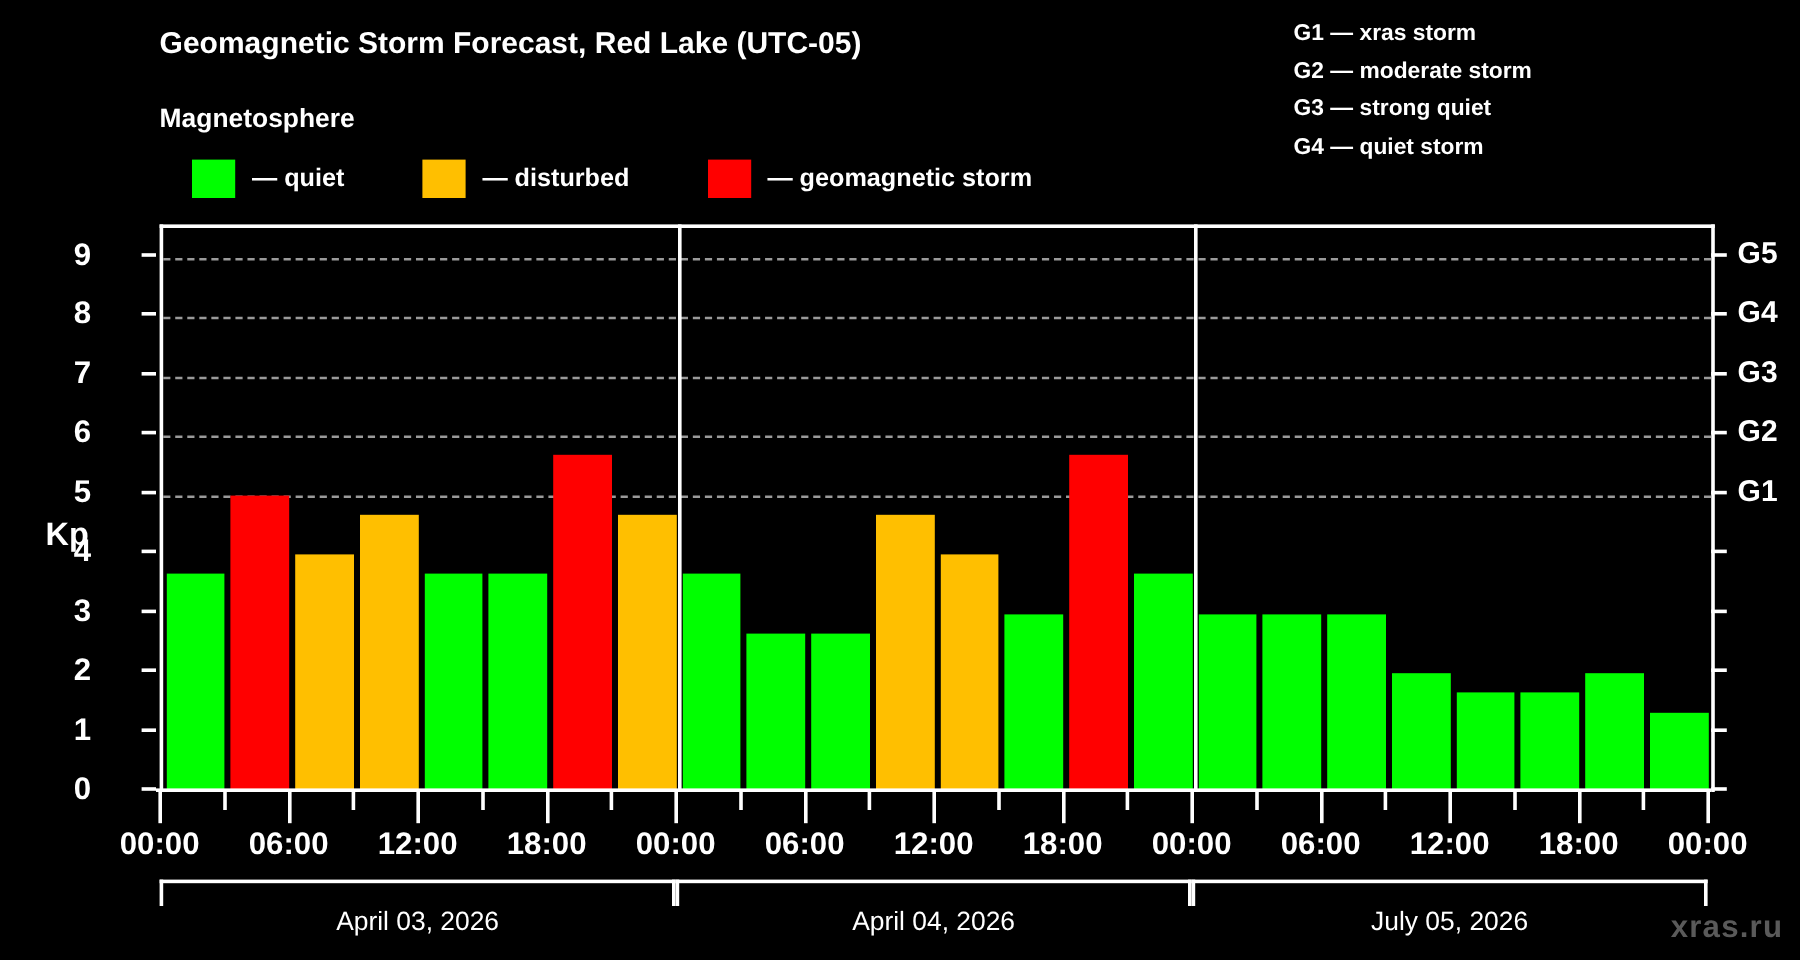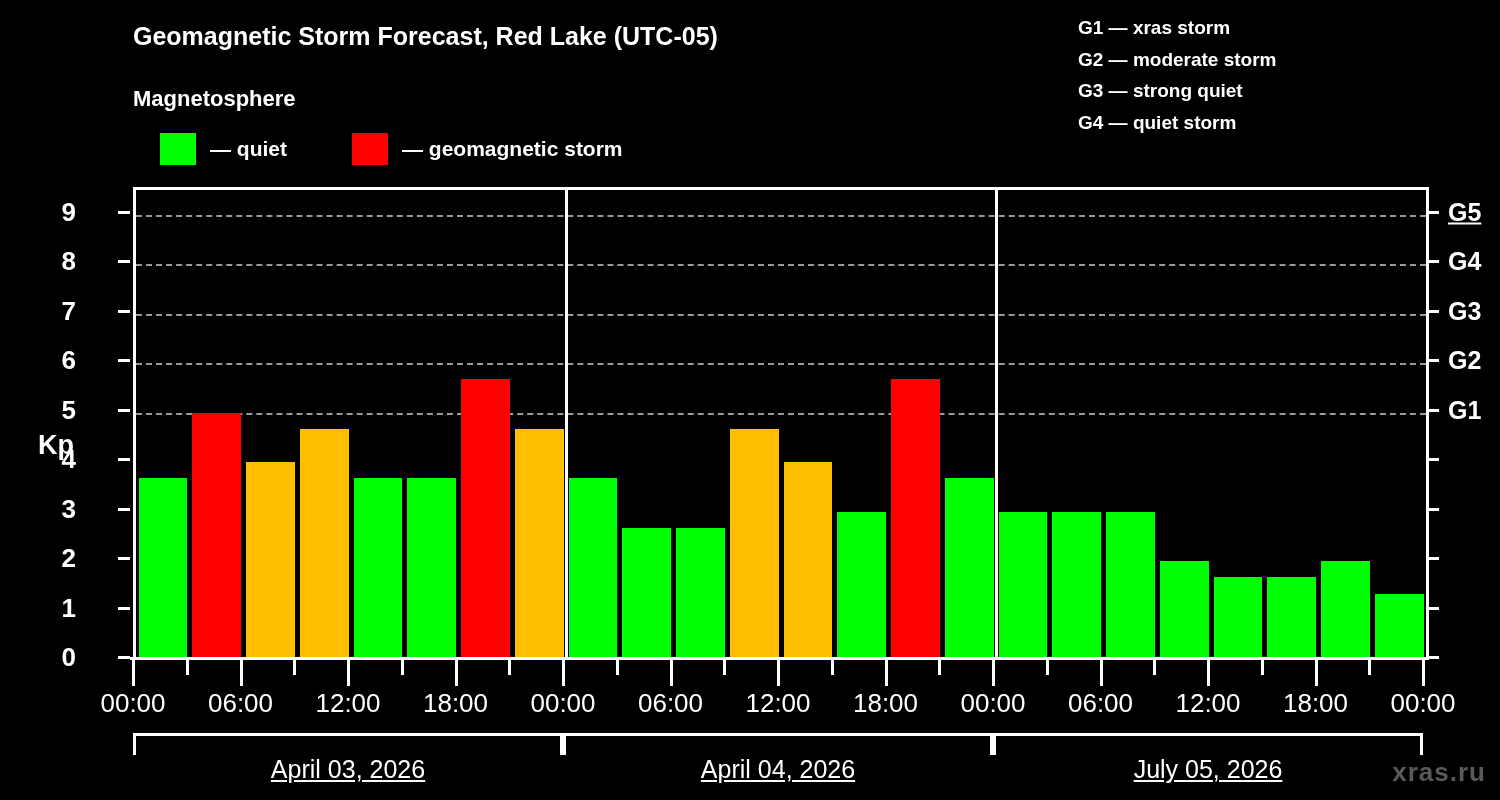--- a/index.html
+++ b/index.html
@@ -65,48 +65,52 @@
     position:absolute;left:1448px;font-size:25px;font-weight:bold;
     transform:translateY(-50%);white-space:nowrap;
   }
   .gtick{position:absolute;left:1426px;width:13px;height:3px;background:#fff;}
   .rtick{position:absolute;left:1426px;width:13px;height:3px;background:#fff;}
   
   .xtick{position:absolute;top:660px;width:3px;background:#fff;}
   .xtick.major{height:26px;}
   .xtick.minor{height:15px;}
   .xlab{
-    position:absolute;top:688px;font-size:26px;font-weight:normal;
+    position:absolute;top:688px;font-size:26px;font-weight:bold;
     transform:translateX(-50%);white-space:nowrap;
   }
   
   .daybracket{
     position:absolute;top:733px;height:22px;
     border-left:3px solid #fff;border-right:3px solid #fff;border-top:3px solid #fff;
     box-sizing:border-box;
   }
   .daylab{
-    position:absolute;top:755px;font-size:25px;
-    transform:translateX(-50%);white-space:nowrap;text-decoration:underline;
+    position:absolute;top:755px;font-size:22px;
+    transform:translateX(-50%);white-space:nowrap;
   }
   .watermark{
     position:absolute;right:14px;top:757px;
     font-size:26px;color:#5a5a5a;font-weight:bold;letter-spacing:1px;
   }
 </style>
 </head>
 <body>
 
 <div class="title">Geomagnetic Storm Forecast, Red Lake (UTC-05)</div>
 <div class="subtitle">Magnetosphere</div>
 
 <div class="legend" id="legend">
     <div class="legend-item">
       <span class="sw" style="background: rgb(0, 255, 0);"></span>
       <span class="legend-txt">— quiet</span>
+    </div>
+    <div class="legend-item">
+      <span class="sw" style="background: rgb(255, 191, 0);"></span>
+      <span class="legend-txt">— disturbed</span>
     </div>
     <div class="legend-item">
       <span class="sw" style="background: rgb(255, 0, 0);"></span>
       <span class="legend-txt">— geomagnetic storm</span>
     </div>
   </div>
 
 <div class="gscale" id="gscale">
     <div>G1 — xras storm</div>
     <div>G2 — moderate storm</div>
@@ -179,21 +183,21 @@
   </div>
 <div id="raxis">
     <div class="glab" style="top: 409.632px;">G1</div>
     <div class="gtick" style="top: 408.632px;"></div>
     <div class="glab" style="top: 360.158px;">G2</div>
     <div class="gtick" style="top: 359.158px;"></div>
     <div class="glab" style="top: 310.684px;">G3</div>
     <div class="gtick" style="top: 309.684px;"></div>
     <div class="glab" style="top: 261.211px;">G4</div>
     <div class="gtick" style="top: 260.211px;"></div>
-    <div class="glab" style="top: 211.737px; text-decoration: underline;">G5</div>
+    <div class="glab" style="top: 211.737px;">G5</div>
     <div class="gtick" style="top: 210.737px;"></div>
     <div class="rtick" style="top: 656px;"></div>
     <div class="rtick" style="top: 606.526px;"></div>
     <div class="rtick" style="top: 557.053px;"></div>
     <div class="rtick" style="top: 507.579px;"></div>
     <div class="rtick" style="top: 458.105px;"></div>
   </div>
 <div id="xaxis">
     <div class="xtick major" style="left: 132px;"></div>
     <div class="xtick minor" style="left: 185.75px;"></div>

